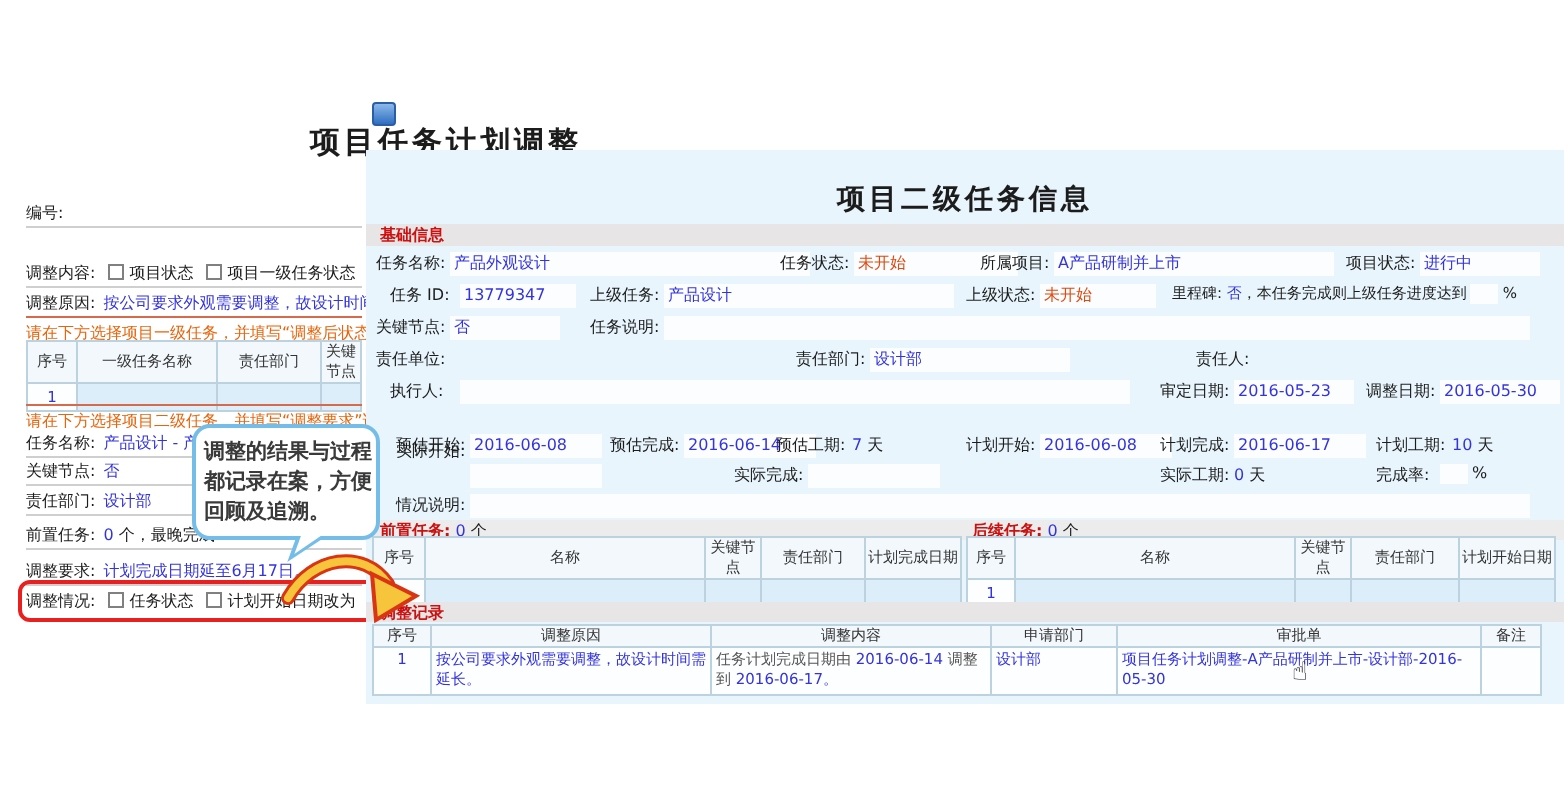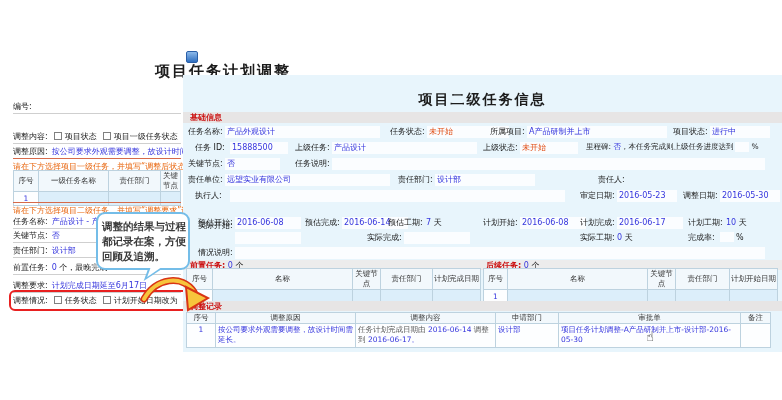--- a/index.html
+++ b/index.html
@@ -125,43 +125,42 @@
       <span>调整情况:</span><span class="cb"></span><span>任务状态</span><span class="cb"></span><span>计划开始日期改为</span>
     </div>
   </div>
 
   <div class="rp">
     <div class="rp-title">项目二级任务信息</div>
 
     <div class="bar" style="top:37px"><span class="redtx b">基础信息</span></div>
 
     <span class="lab" style="left:5px;top:51px">任务名称:</span>
-    <span class="fld blue" style="left:42px;top:51px;width:155px">产品外观设计</span>
+    <span class="fld blue" style="left:42px;top:51px;width:180px">产品外观设计</span>
     <span class="lab" style="left:207px;top:51px">任务状态:</span>
     <span class="fld stat" style="left:244px;top:51px;width:82px">未开始</span>
     <span class="lab" style="left:307px;top:51px">所属项目:</span>
     <span class="fld blue" style="left:344px;top:51px;width:140px">A产品研制并上市</span>
     <span class="lab" style="left:490px;top:51px">项目状态:</span>
     <span class="fld blue" style="left:527px;top:51px;width:60px">进行中</span>
 
     <span class="lab" style="left:12px;top:67px">任务 ID:</span>
-    <span class="fld blue" style="left:47px;top:67px;width:58px">15888500</span>
+    <span class="fld blue" style="left:47px;top:67px;width:58px">13779347</span>
     <span class="lab" style="left:112px;top:67px">上级任务:</span>
     <span class="fld blue" style="left:149px;top:67px;width:145px">产品设计</span>
     <span class="lab" style="left:300px;top:67px">上级状态:</span>
     <span class="fld stat" style="left:337px;top:67px;width:58px">未开始</span>
     <span class="lab" style="left:403px;top:67px;font-size:7.5px"><i>里程碑:</i> <i class="blue">否</i><i>，本任务完成则上级任务进度达到</i><i class="mini"></i><i>%</i></span>
 
     <span class="lab" style="left:5px;top:83px">关键节点:</span>
     <span class="fld blue" style="left:42px;top:83px;width:55px">否</span>
     <span class="lab" style="left:112px;top:83px">任务说明:</span>
     <span class="fld" style="left:149px;top:83px;width:433px"></span>
 
     <span class="lab" style="left:5px;top:99px">责任单位:</span>
-    <span class="fld blue" style="left:42px;top:99px;width:165px">远望实业有限公司</span>
     <span class="lab" style="left:215px;top:99px">责任部门:</span>
     <span class="fld blue" style="left:252px;top:99px;width:100px">设计部</span>
     <span class="lab" style="left:415px;top:99px">责任人:</span>
 
     <span class="lab" style="left:12px;top:115px">执行人:</span>
     <span class="fld" style="left:47px;top:115px;width:335px"></span>
     <span class="lab" style="left:397px;top:115px">审定日期:</span>
     <span class="fld blue" style="left:434px;top:115px;width:60px">2016-05-23</span>
     <span class="lab" style="left:500px;top:115px">调整日期:</span>
     <span class="fld blue" style="left:537px;top:115px;width:60px">2016-05-30</span>

